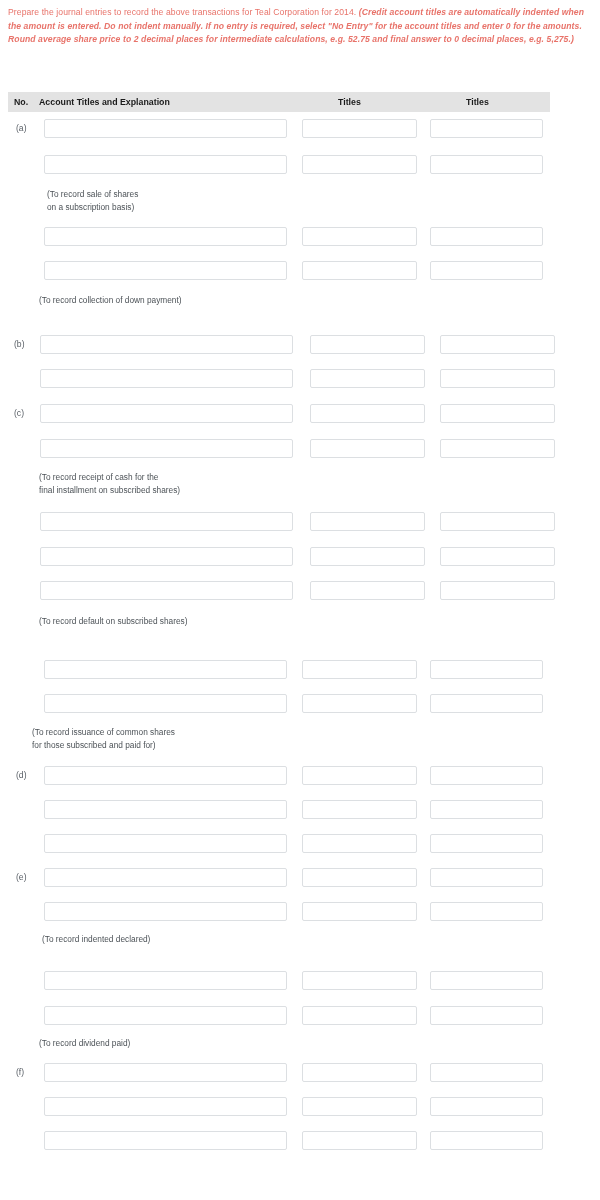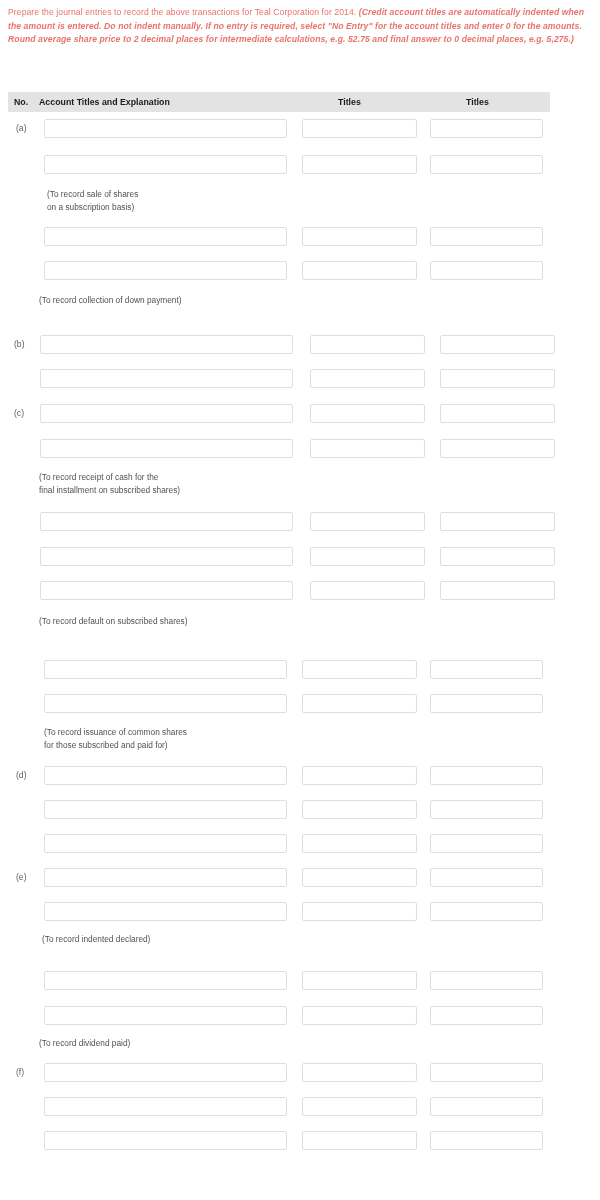--- a/index.html
+++ b/index.html
@@ -230,17 +230,17 @@
       <input type="text" class="field acct" style="left: 44px; width: 243px;">
       <input type="text" class="field debit" style="left: 302px; width: 115px;">
       <input type="text" class="field credit" style="left: 430px; width: 113px;">
     </div>
     <div class="caption" style="left: 39px; top: 188px; margin-left: 8px;">(To record sale of shares
 on a subscription basis)</div>
     <div class="caption" style="left: 39px; top: 294px;">(To record collection of down payment)</div>
     <div class="caption" style="left: 39px; top: 471px;">(To record receipt of cash for the
 final installment on subscribed shares)</div>
     <div class="caption" style="left: 39px; top: 615px;">(To record default on subscribed shares)</div>
-    <div class="caption" style="left: 44px; top: 726px;">(To record issuance of common shares
+    <div class="caption" style="left: 32px; top: 726px;">(To record issuance of common shares
 for those subscribed and paid for)</div>
     <div class="caption" style="left: 42px; top: 933px;">(To record indented declared)</div>
     <div class="caption" style="left: 39px; top: 1037px; text-align: right;">(To record dividend paid)</div>
   </div>
 
 </body></html>

